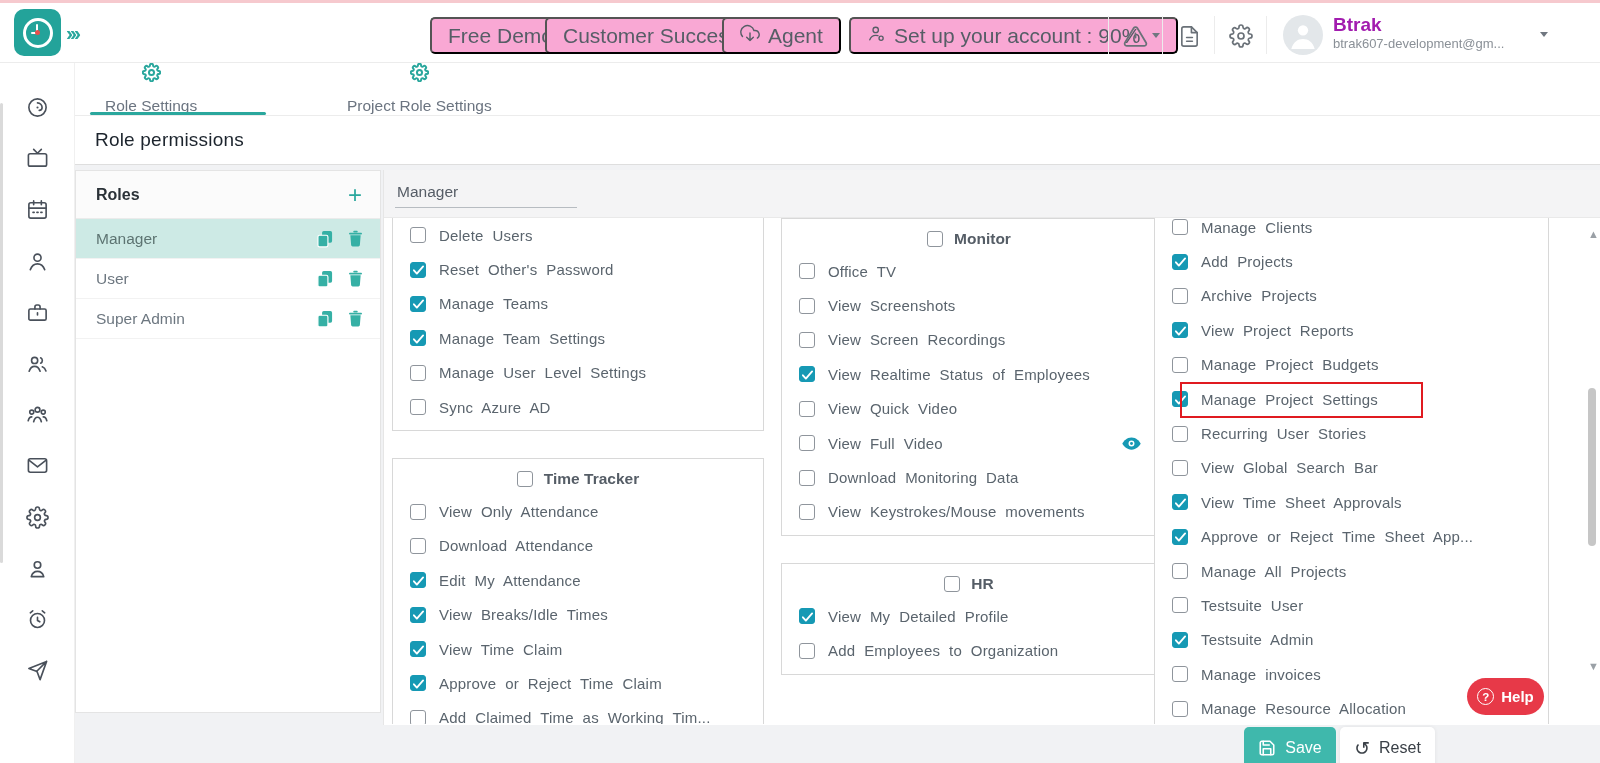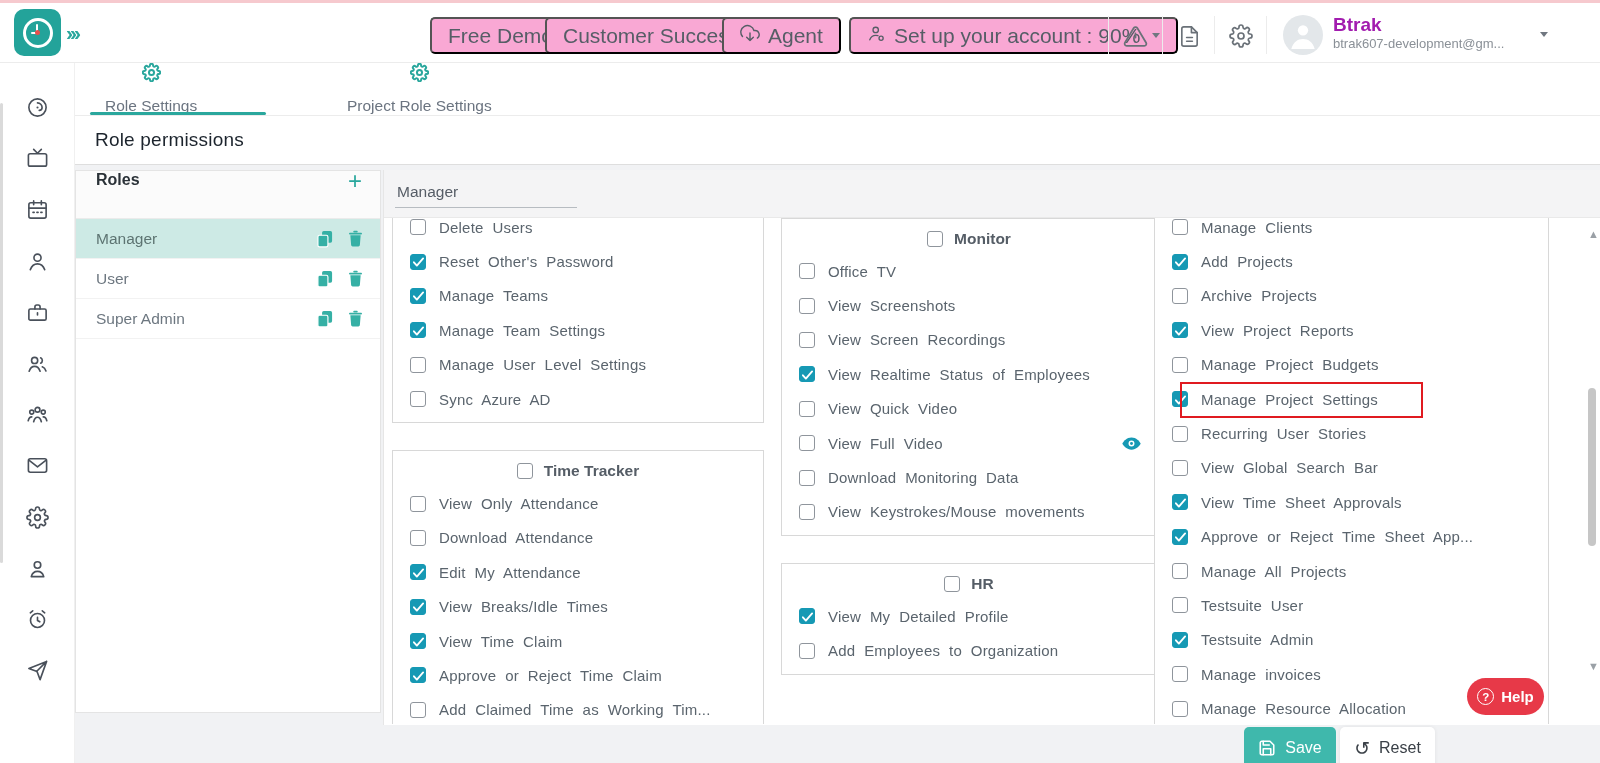--- a/index.html
+++ b/index.html
@@ -40,35 +40,35 @@
   .tab { position:absolute; top:0; height:53px; display:flex; align-items:center; gap:11px; font-size:15.5px; color:#6b7480; cursor:pointer;flex-direction:column; }
   .tab svg { stroke:#2aa79d; }
   .tab-underline { position:absolute; left:15px; bottom:0; width:176px; height:3px; background:#2aa79d; border-radius:2px; }
 
   
   .titlebar { position:absolute; left:75px; top:116px; width:1525px; height:49px; background:#fff; border-bottom:1px solid #dedede; z-index:4; display:flex; align-items:center; padding-left:20px; }
   .page-title { font-size:19px; color:#1c242d; letter-spacing:.2px; }
 
   
   .roles-card { position:absolute; left:75px; top:170px; width:306px; height:543px; background:#fff; border:1px solid #e4e4e4; z-index:3; }
-  .roles-head { height:48px; background:#fbfbfb; border-bottom:1px solid #ebebeb; display:flex; justify-content:space-between; padding:0 18px 0 20px;gap:26px; }
+  .roles-head { height:48px; background:#fbfbfb; border-bottom:1px solid #ebebeb; display:flex; align-items:center; justify-content:space-between; padding:0 18px 0 20px;gap:26px; }
   .roles-title { font-size:16px; font-weight:bold; color:#2b3238; }
   .roles-add { color:#2aa79d; font-size:24px; font-weight:400; cursor:pointer; line-height:20px; }
   .role-row { height:40px; display:flex; align-items:center; padding:0 14px 0 20px; font-size:15.5px; color:#6d7780; border-bottom:1px solid #f2f2f2; cursor:pointer; }
   .role-row.selected { background:#cdeae5; color:#5d7472; }
   .role-row .rname { flex:1; }
   .role-act { width:22px; height:22px; margin-left:8px; cursor:pointer; display:flex; align-items:center; justify-content:center; }
 
   
   .perm-panel { position:absolute; left:383px; top:170px; width:1217px; height:555px; z-index:3; background:#fff; border-left:1px solid #e6e6e6; }
   .perm-head { height:48px; background:#f4f4f5; border-bottom:1px solid #e9e9e9; display:flex; align-items:center; padding-left:11px; }
   .role-input { width:182px; background:transparent; border:none; border-bottom:1px solid #b7bcc1; font-size:15.5px; color:#565d66; padding:4px 2px 6px; outline:none; font-family:"Liberation Sans",sans-serif; }
   .perm-body { position:relative; height:506px; overflow:hidden; background:#fff; }
   .perm-col { position:absolute; top:0; }
-  .perm-col.c1 { left:8px;  width:372px; }
+  .perm-col.c1 { left:8px;  width:372px;margin-top:8px; }
   .perm-col.c2 { left:397px; width:376px; }
   .perm-col.c3 { left:770px; width:395px; }
   .perm-group { border:1px solid #d8d8d8; background:#fff; padding:4px 0 6px; }
   .perm-group.clip-top { margin-top:-12px; border-top:none; }
   .perm-group + .perm-group { margin-top:27px; }
   .group-head { height:31px; display:flex; align-items:center; justify-content:center; gap:11px; font-size:15.5px; font-weight:bold; color:#555d66; }
   .perm-item { height:34.4px; display:flex; align-items:center; gap:13px; padding-left:17px; padding-right:14px; cursor:pointer; }
   .perm-label { font-size:15px; color:#5a646d; letter-spacing:.2px; word-spacing:4.5px; white-space:nowrap; overflow:hidden; }
   .cbx { width:16px; height:16px; border-radius:3px; flex:0 0 16px; position:relative; }
   .cbx.off { background:#fff; border:1.6px solid #8f959c; }

